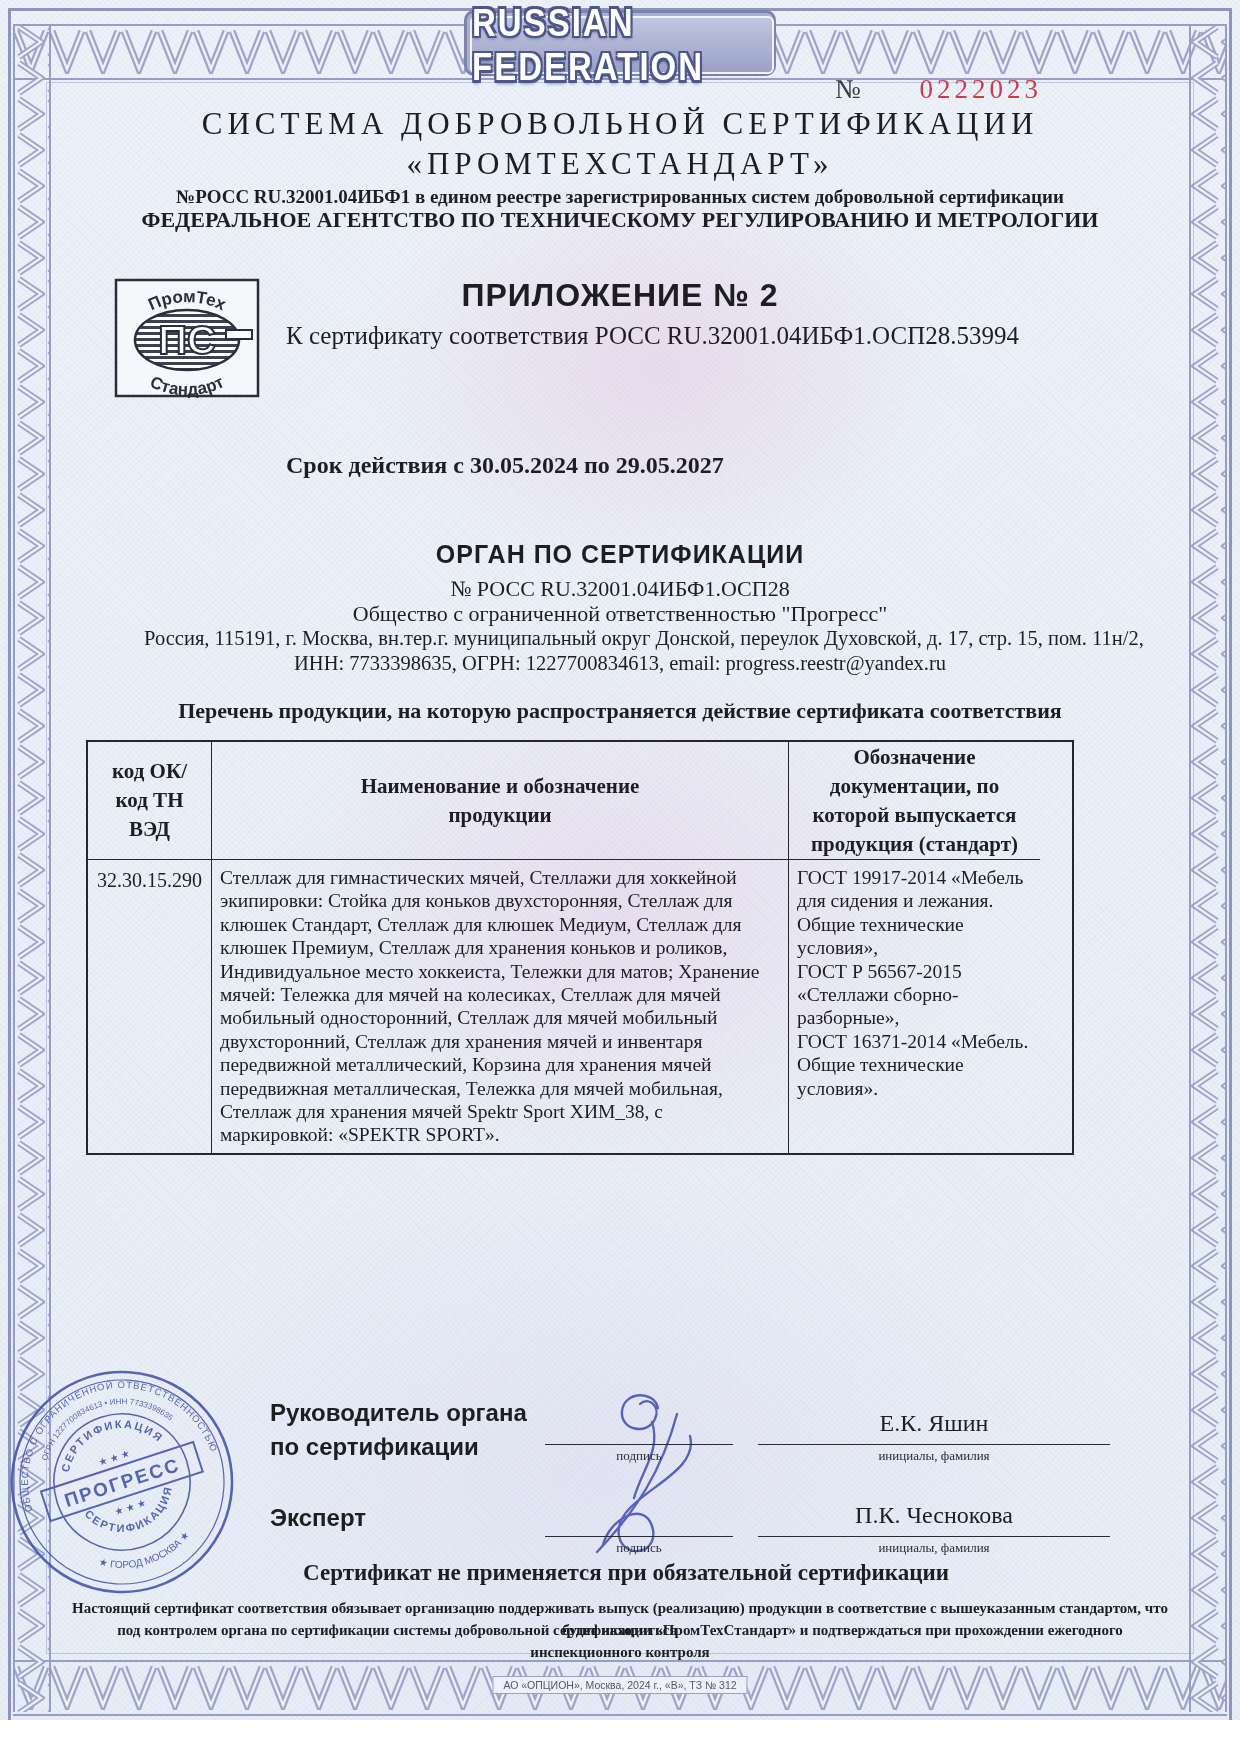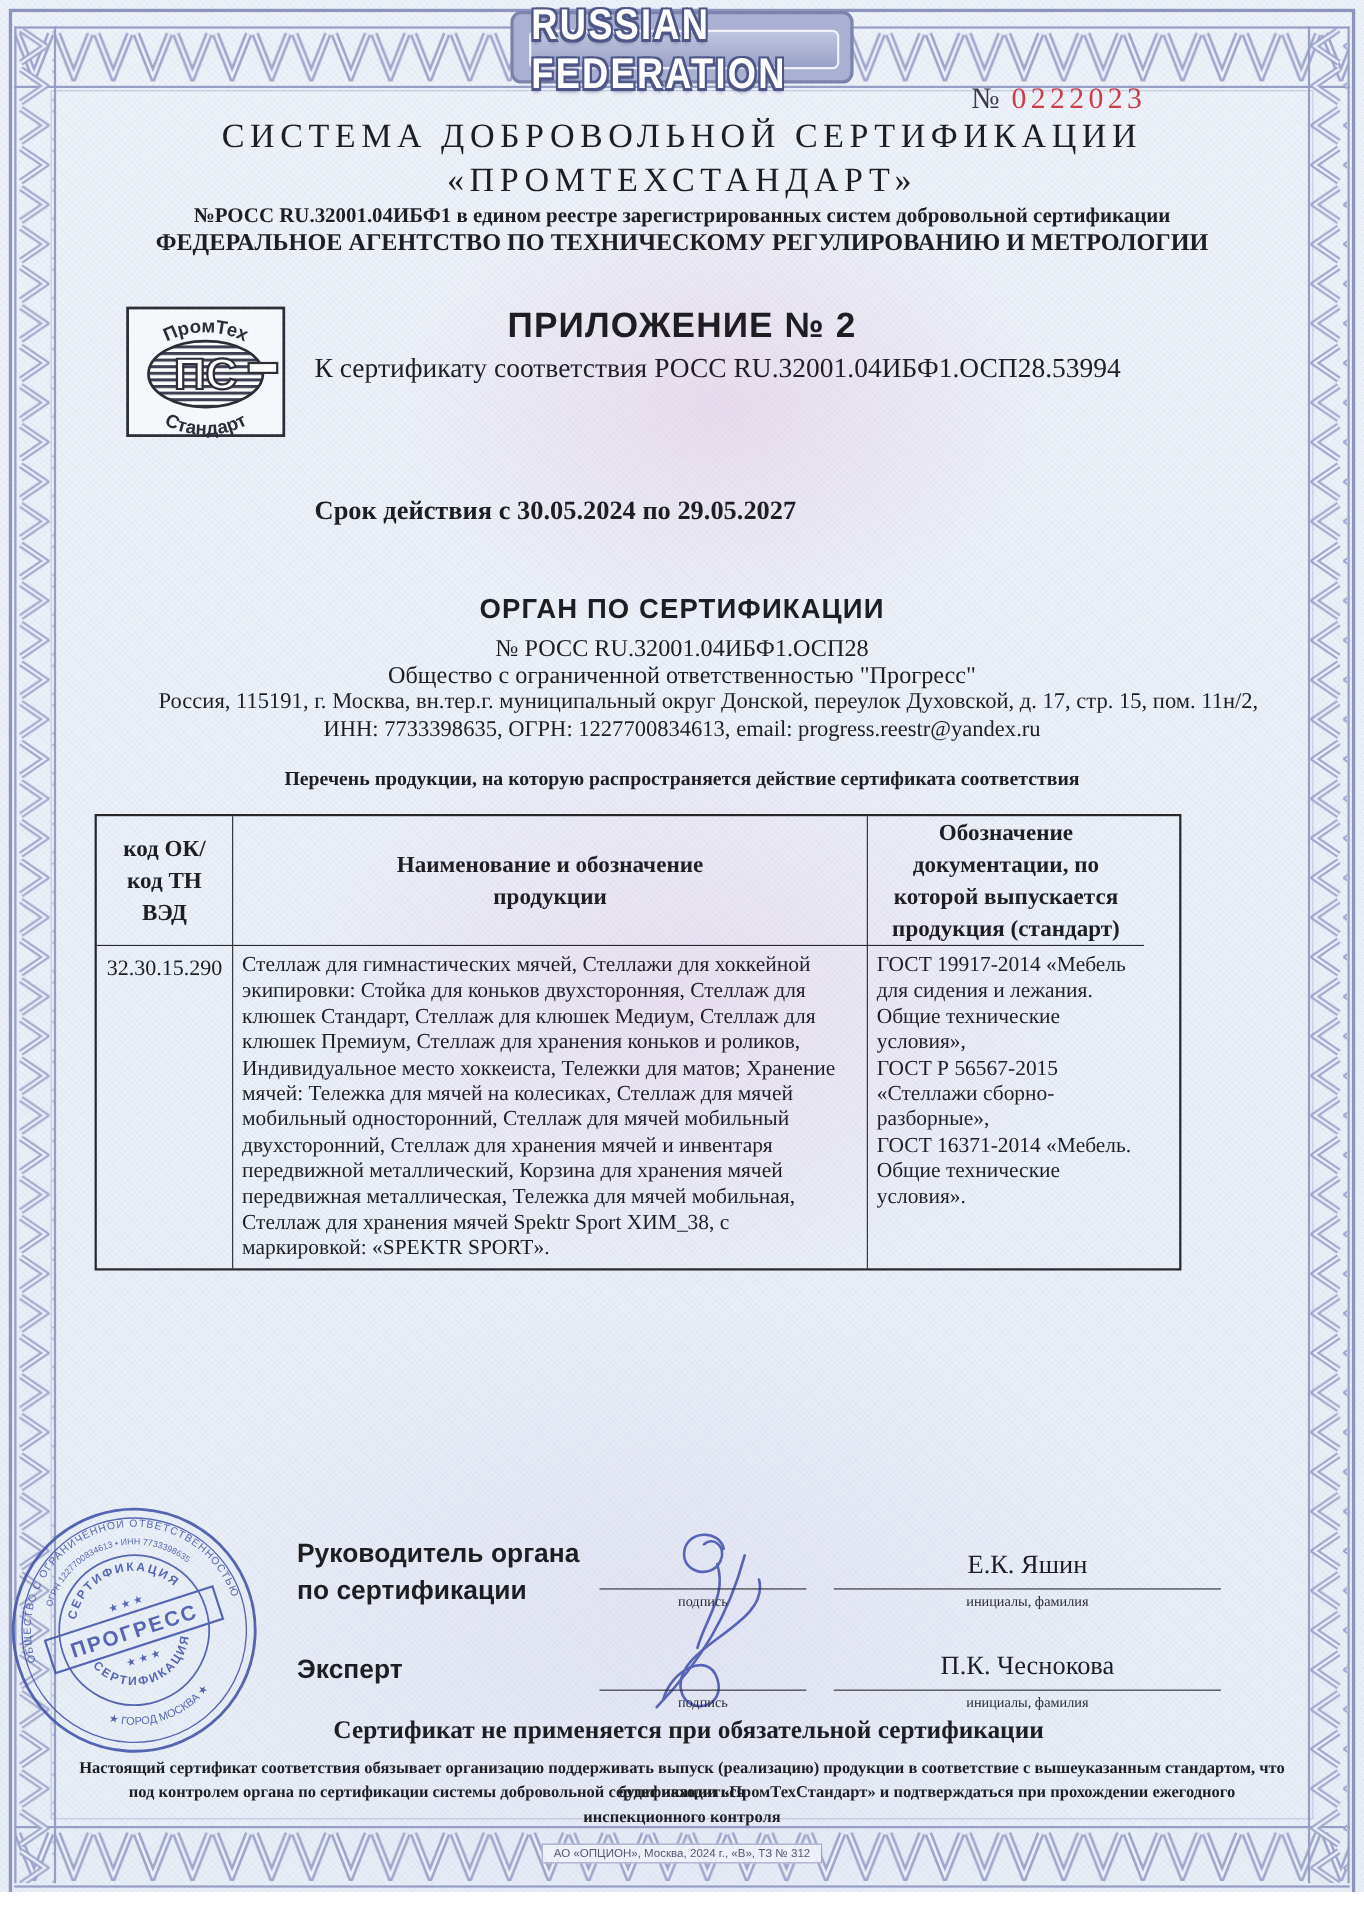--- a/index.html
+++ b/index.html
@@ -21,47 +21,47 @@
   .frame-outer{inset:8px;border:3px solid #8d94bd;pointer-events:none;}
   .frame-hair{left:46px;right:46px;top:82px;bottom:100px;border:1px solid rgba(140,150,200,0.45);pointer-events:none;}
   .band{overflow:hidden;}
   .band-top{left:13px;right:13px;top:24px;height:52px;border-top:2px solid #979ec6;border-bottom:2px solid #979ec6;}
   .band-bottom{left:13px;right:13px;top:1660px;height:52px;border-top:2px solid #979ec6;border-bottom:2px solid #979ec6;}
   .band-left{left:13px;width:34px;top:24px;height:1688px;border-left:2px solid #979ec6;border-right:2px solid #979ec6;}
   .band-right{right:13px;width:34px;top:24px;height:1688px;border-left:2px solid #979ec6;border-right:2px solid #979ec6;}
   .white-foot{left:0;right:0;bottom:0;height:34px;background:#fff;}
   
   .banner{top:10px;left:50%;transform:translateX(-50%);width:312px;height:66px;
-    background:#a9b0d2;border:3px solid #7c84ad;border-radius:10px;padding:14px;box-sizing:border-box;}
+    background:#a9b0d2;border:3px solid #7c84ad;border-radius:10px;padding:3px;box-sizing:border-box;}
   .banner-inner{width:100%;height:100%;border:2px solid #f2f3fa;border-radius:6px;
     background:linear-gradient(#c0c6e0,#99a1c7);display:flex;align-items:center;justify-content:center;}
   .banner-text{font-weight:bold;font-size:33px;letter-spacing:2px;color:#ffffff;transform:scaleY(1.18);
     text-shadow:-2px -2px 0 #4d5687,2px -2px 0 #4d5687,-2px 2px 0 #4d5687,2px 2px 0 #4d5687,0 3px 3px rgba(40,45,90,.45);}
   
   .cert-no{top:74px;right:198px;font-size:27px;letter-spacing:2px;color:#3a3a44;}
-  .cert-no .digits{color:#cb3d49;letter-spacing:4px;}
+  .cert-no .digits{color:#cb3d49;letter-spacing:4px;margin-left:48px;}
   .title1{top:106px;font-size:31px;letter-spacing:5px;}
   .title2{top:146px;font-size:31px;letter-spacing:5px;}
   .regline{top:186px;font-size:19px;font-weight:bold;}
   .agency{top:207px;font-size:22px;font-weight:bold;}
   .appendix{top:258px;font-size:32px;font-weight:bold;letter-spacing:1px;margin-top:19px;}
   
   .logo-box{left:106px;top:278px;width:162px;height:120px;}
   
   .refline1{left:286px;top:322px;font-size:25px;}
   .refline2{left:286px;top:359px;font-size:25px;}
   .validity{left:286px;top:452px;font-size:24px;font-weight:600;}
   .validity b{font-weight:bold;}
   
   .org-head{top:540px;font-size:25px;font-weight:bold;letter-spacing:1px;}
   .org-no{top:576px;font-size:22px;}
   .org-name{top:601px;font-size:22px;}
   .org-addr{top:627px;font-size:20.5px;padding-left:48px;}
   .org-req{top:652px;font-size:20.5px;}
-  .list-head{top:698px;font-size:18px;font-weight:bold;}
+  .list-head{top:698px;font-size:22px;font-weight:bold;}
   
   .cert-table{left:86px;top:740px;width:988px;display:grid;grid-template-columns:124px 577px 251px;
     grid-template-rows:118px auto;border:2px solid #26262b;box-sizing:border-box;background:rgba(255,255,255,0.0);}
   .cell{border-right:1.5px solid #26262b;box-sizing:border-box;padding:6px 8px;}
   .cell.last{border-right:none;}
   .th{border-bottom:1.5px solid #26262b;display:flex;flex-direction:column;align-items:center;justify-content:center;
     font-weight:bold;font-size:21px;text-align:center;line-height:29px;}
   .td{font-size:19.5px;line-height:23.4px;}
   .td.code{text-align:center;padding-top:9px;font-size:20px;}
   .td.docs div{margin:0;}

